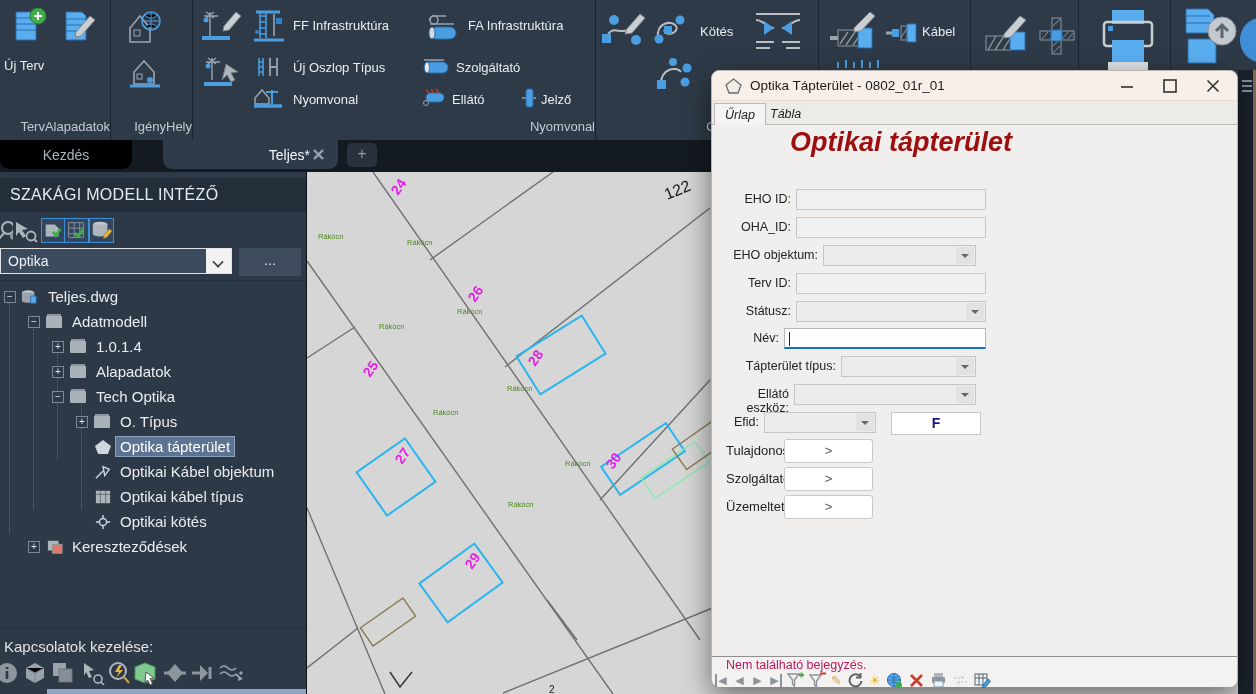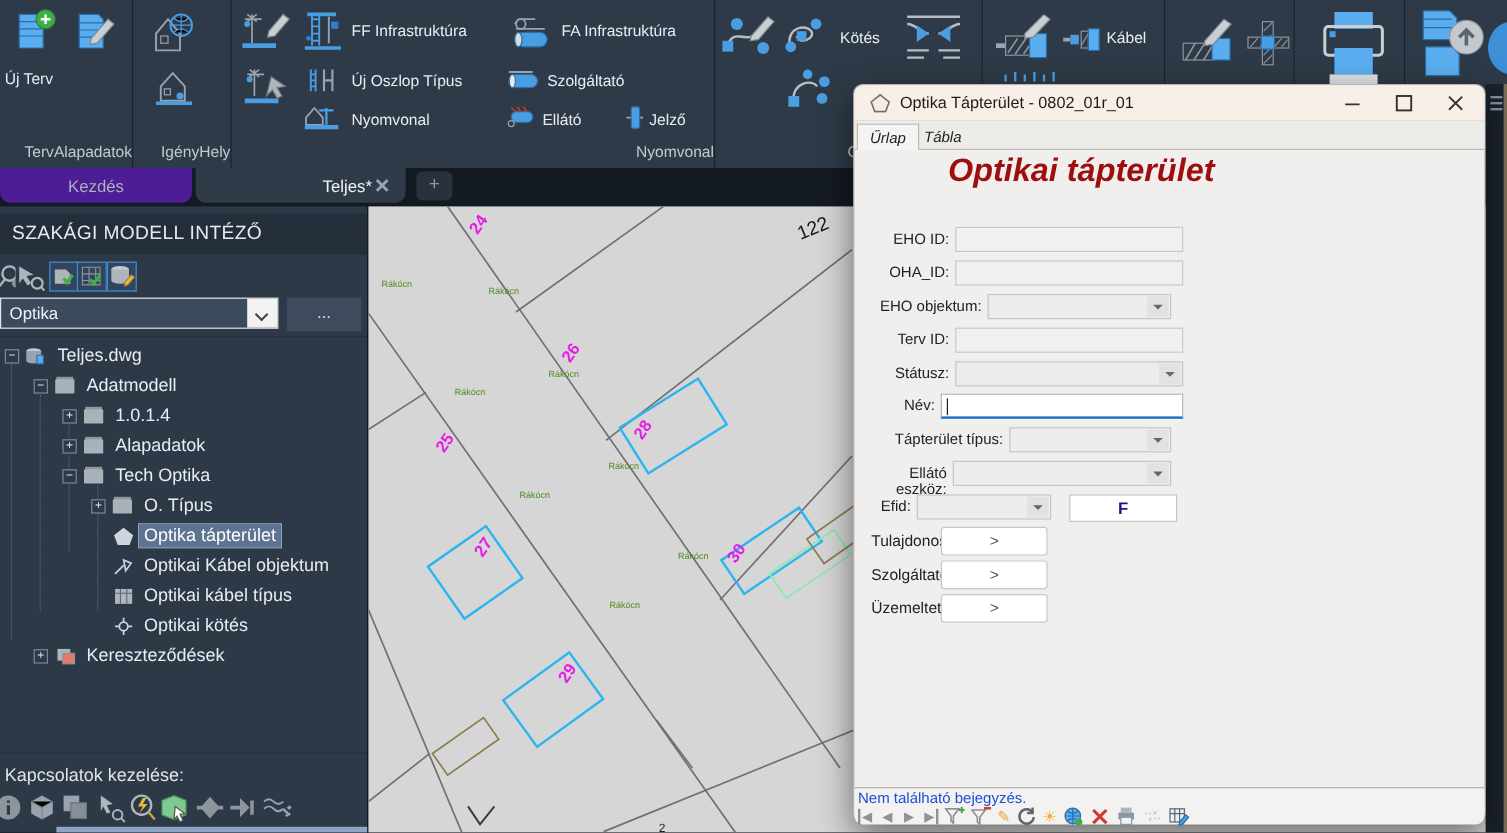--- a/index.html
+++ b/index.html
@@ -10,21 +10,21 @@
   
   #ribbon { position:absolute; left:0; top:0; width:1256px; height:140px; background:#2e3a47; }
   .rsep { position:absolute; top:0; width:1px; height:140px; background:#1b242e; }
   .rgrouplabel { position:absolute; top:119px; height:18px; font-size:13px; color:#c3cad2; text-align:right; }
   .rlabel { position:absolute; font-size:13px; color:#e9edf1; white-space:nowrap; }
   .ric { position:absolute; }
 
   
   #tabstrip { position:absolute; left:0; top:140px; width:1256px; height:32px; background:#141a22; }
   .doctab { position:absolute; top:0; height:29px; border-radius:0 0 9px 9px; font-size:14px; display:flex; align-items:center; justify-content:center; }
-  #tab-kezdes { left:0; width:160px; background:#4c1d95; color:#a9b2bc; }
+  #tab-kezdes { left:0; width:132px; background:#000000; color:#a9b2bc; }
   #tab-teljes { left:163px; width:175px; background:#2f3b49; color:#f2f5f8;justify-content:flex-end; }
   #tab-close { position:absolute; right:12px; top:7px; width:15px; height:15px; }
   #tab-new { position:absolute; left:347px; top:3px; width:30px; height:24px; background:#28313c; border-radius:5px; color:#8d97a2; font-size:16px; text-align:center; line-height:22px; }
 
   
   #sidebar { position:absolute; left:0; top:172px; width:307px; height:522px; background:#2d3947; border-right:1px solid #0c1015; }
   #sb-header { position:absolute; left:0; top:6px; width:100%; height:34px; background:#232e3a; color:#e6eaee; font-size:16px; line-height:34px; padding-left:10px; letter-spacing:.3px; }
   .sbtool { position:absolute; top:46px; width:25px; height:25px; background:#2d3947; }
   .sbtool.sel { border:1px solid #3f8fd6; background:#32455c; }
   #sb-combo { position:absolute; left:0; top:76px; width:232px; height:26px; background:#3b4a5c; border:1px solid #dfe3e8; color:#f0f4f8; font-size:14px; line-height:24px; padding-left:7px; }
@@ -64,21 +64,21 @@
   .flabel-l { position:absolute; top:4px; font-size:13px; color:#222; }
   .tinput { position:absolute; height:21px; background:#eef0f1; border:1px solid #c9c9c9; }
   .dsel { position:absolute; height:21px; background:#ececec; border:1px solid #c6c6c6; }
   .dsel .ddbtn { position:absolute; right:1px; top:1px; bottom:1px; width:18px; background:#e2e2e2; }
   .dsel .ddbtn::after { content:""; position:absolute; left:5px; top:7px; border:4px solid transparent; border-top-color:#666; }
   #nev-input { background:#ffffff; border:1px solid #b6b6b6; border-bottom:2px solid #1a6fc4; }
   #nev-caret { position:absolute; left:4px; top:3px; width:1px; height:14px; background:#222; }
   .relbtn { position:absolute; width:89px; height:24px; background:#ffffff; border:1px solid #c8c8c8; border-radius:3px; color:#555; font-size:13px; text-align:center; line-height:22px; }
   #efid-btn { position:absolute; left:179px; width:90px; height:23px; background:#ffffff; border:1px solid #c4c4c4; color:#17177e; font-weight:bold; font-size:14px; text-align:center; line-height:21px; }
   #dlg-footer { position:absolute; left:0; top:585px; width:100%; height:31px; border-top:1px solid #8f8f8f; background:#f3f2f0; border-radius:0 0 7px 7px; }
-  #dlg-status { position:absolute; left:3px; top:1px; font-size:12.5px; color:#1d4ed8; }
+  #dlg-status { position:absolute; left:14px; top:1px; font-size:12.5px; color:#be185d; }
   #dlg-nav { position:absolute; left:3px; top:15px; display:flex; gap:5px; align-items:center; }
   .navglyph { font-size:11px; color:#8d939a; width:13px; text-align:center; }
   .navedge { border-left:2px solid #8d939a; }
   .navedge-r { border-right:2px solid #8d939a; }
   .fico { width:17px; height:16px; display:inline-block; }
   .utxt { font-size:13px; line-height:15px; }
 </style>
 </head>
 <body>
 

